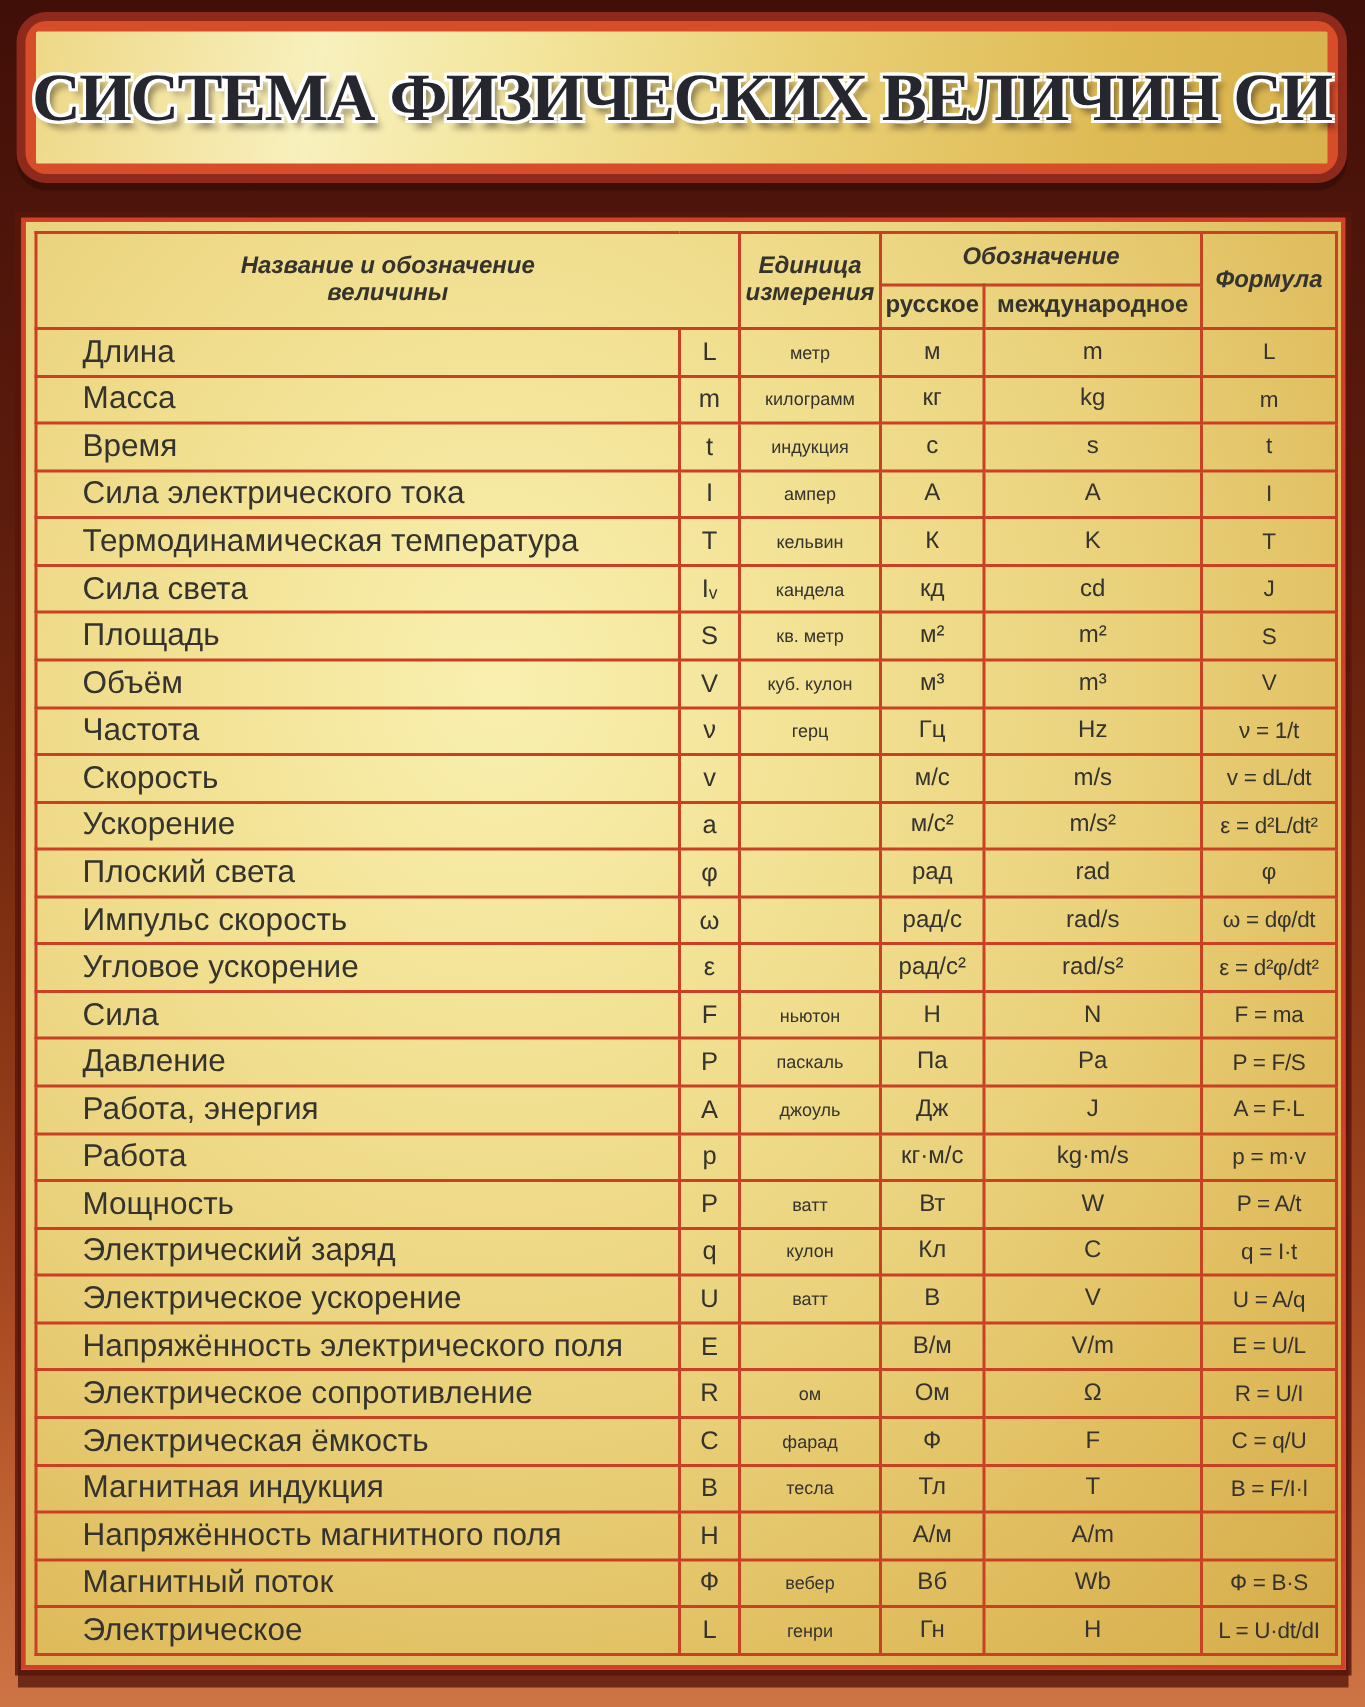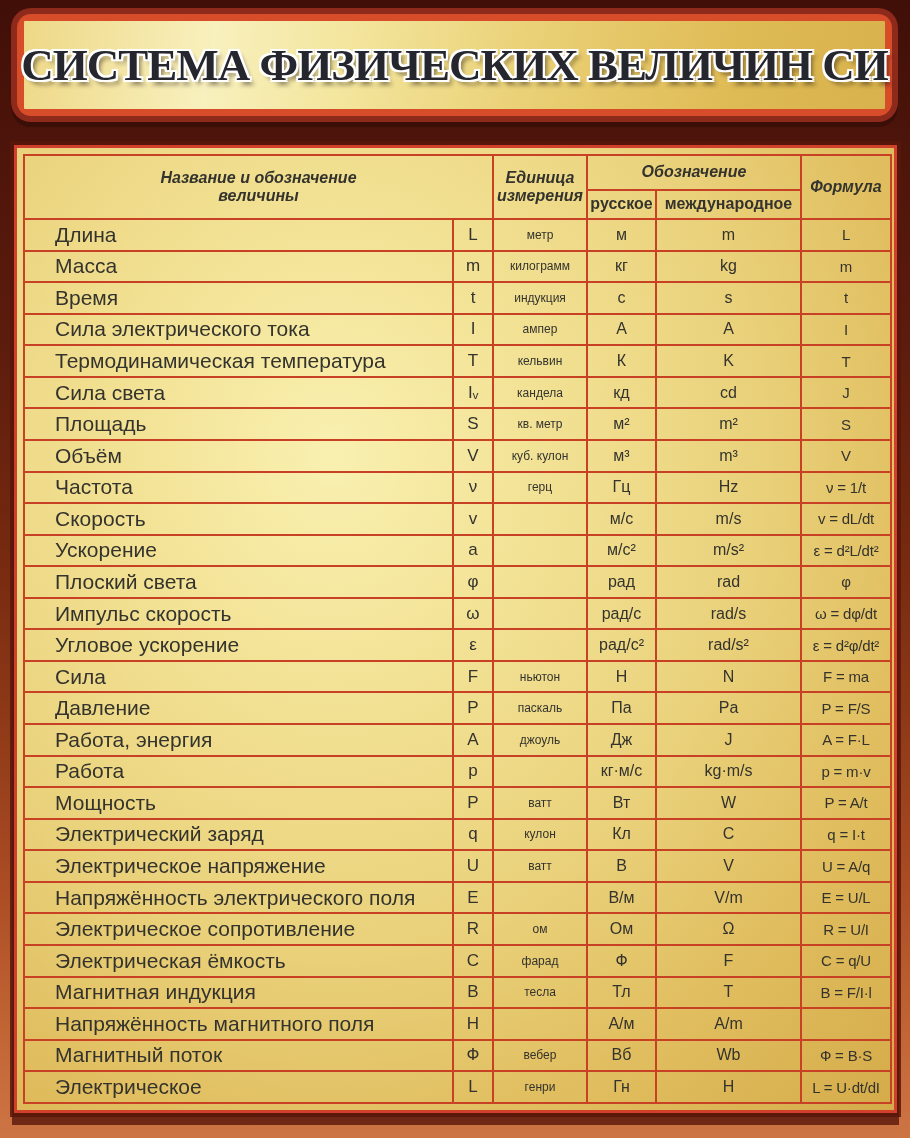--- a/index.html
+++ b/index.html
@@ -292,21 +292,21 @@
         </tr>
         <tr>
           <td class="c-name">Электрический заряд</td>
           <td class="c-symbol">q</td>
           <td class="c-unit">кулон</td>
           <td class="c-ru">Кл</td>
           <td class="c-intl">C</td>
           <td class="c-formula">q = I·t</td>
         </tr>
         <tr>
-          <td class="c-name">Электрическое напряжение</td>
+          <td class="c-name">Электрическое ускорение</td>
           <td class="c-symbol">U</td>
           <td class="c-unit">ватт</td>
           <td class="c-ru">В</td>
           <td class="c-intl">V</td>
           <td class="c-formula">U = A/q</td>
         </tr>
         <tr>
           <td class="c-name">Напряжённость электрического поля</td>
           <td class="c-symbol">E</td>
           <td class="c-unit"></td>

